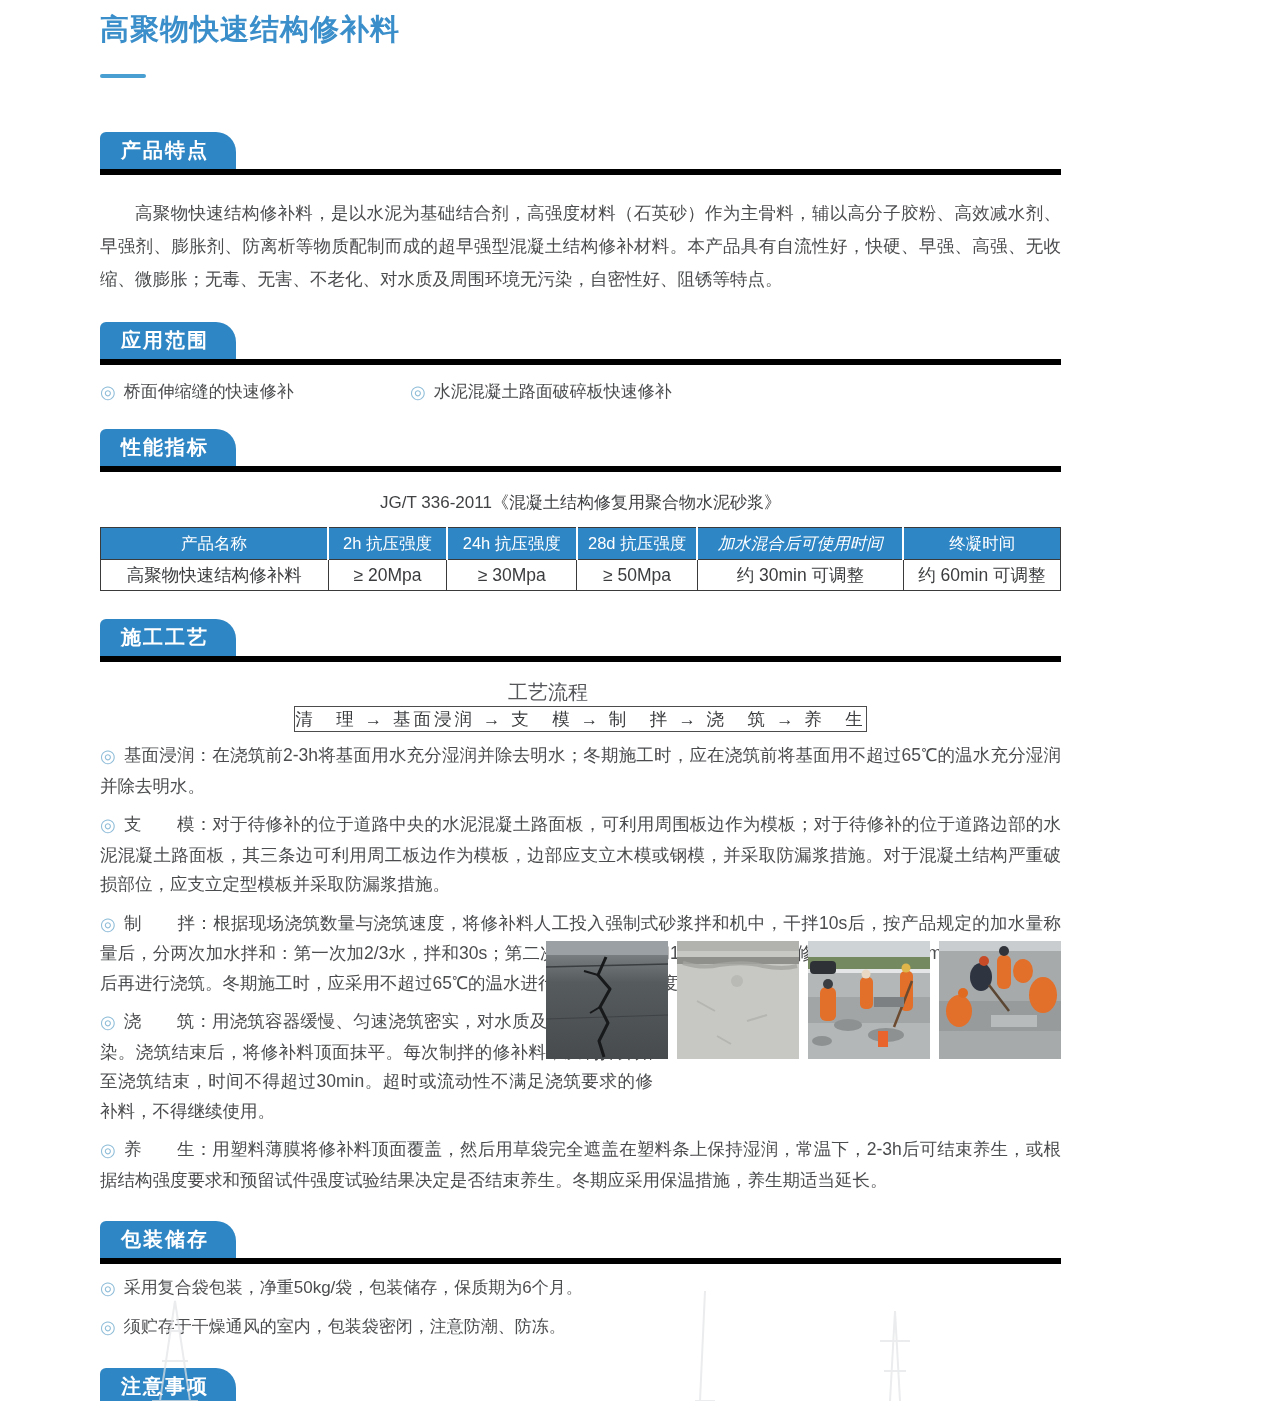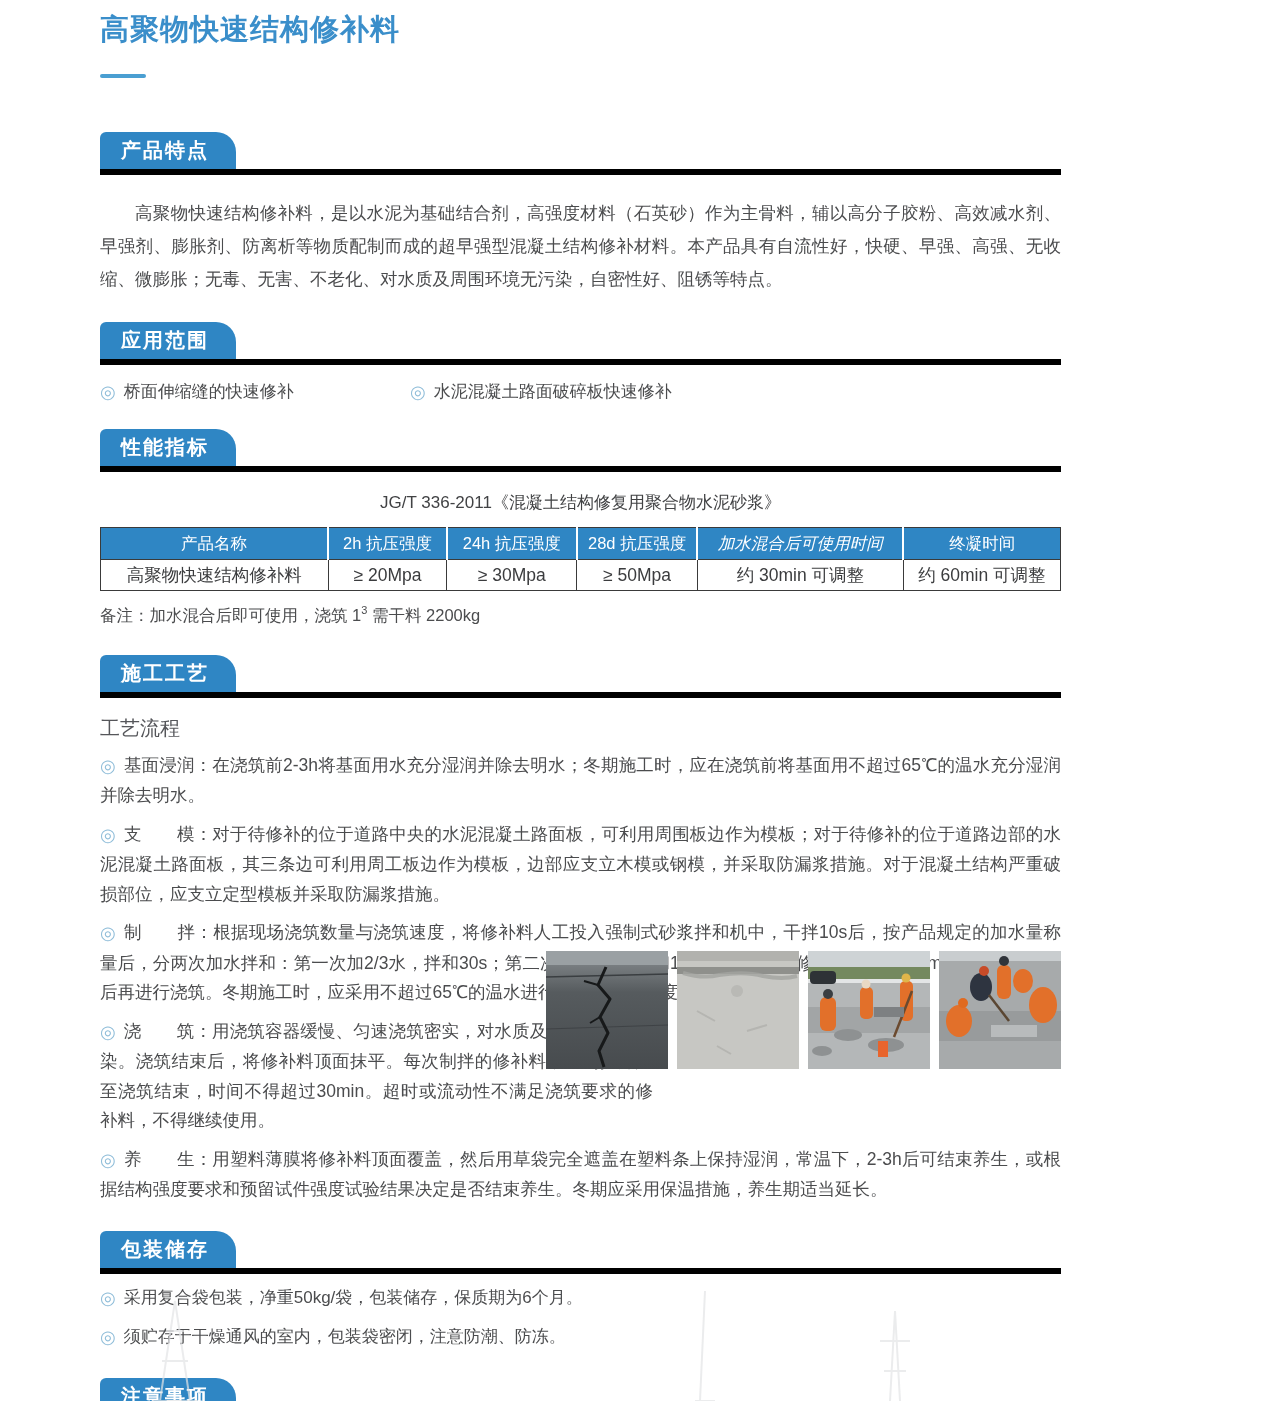--- a/index.html
+++ b/index.html
@@ -36,21 +36,21 @@
   table.perf th:first-child { border-left:none; }
   table.perf { border:1px solid #3a3a3a; }
   table.perf td {
     border:1px solid #3a3a3a; height:30px; text-align:center;
     font-size:17.5px; color:#3b3c3e; padding:0 2px;
   }
   .col1{width:24%;} .col2{width:12.2%;} .col3{width:13.4%;margin-top:27px;} .col4{width:12.4%;} .col5{width:21.6%;font-style:italic;} .col6{width:16.4%;}
   .note-line { margin-top:13px; font-size:16.5px; color:#4b4c4e; }
   .note-line sup { font-size:11px; }
 
-  .flow-row { display:flex; align-items:center; margin-top:17px; }
+  .flow-row { display:flex; align-items:center; margin-top:17px;flex-direction:column; }
   .flow-label { font-size:20px; color:#55565a; white-space:nowrap; width:145px; flex:none; }
   .flow-box {
     flex:1; border:1px solid #4c4c4c; height:32px; display:flex;
     align-items:center; justify-content:center; font-size:17.5px;
     color:#3b3c3e; letter-spacing:3px;
   }
 
   .steps { position:relative; margin-top:5px; }
   .step { margin:9px 0 0; font-size:17.5px; line-height:29.5px; text-align:justify; }
   .step.narrow { width:553px; }
@@ -111,29 +111,29 @@
       <tr>
         <td>高聚物快速结构修补料</td>
         <td>≥ 20Mpa</td>
         <td>≥ 30Mpa</td>
         <td>≥ 50Mpa</td>
         <td>约 30min 可调整</td>
         <td>约 60min 可调整</td>
       </tr>
     </tbody>
       </table>
-    <div class="note-line"><span>备注：加水混合后即可使用，浇筑 1</span><sup>3</sup><span> 需干料 2200kg</span></div>
   </section>
 
   <section class="sec" style="margin-top:28px;">
     <div class="sec-head">
       <span class="tab"><span>施工工艺</span></span>
     </div>
     <div class="flow-row">
       <span class="flow-label">工艺流程</span>
+      <div class="flow-box">清　理 → 基面浸润 → 支　模 → 制　拌 → 浇　筑 → 养　生</div>
     </div>
     <div class="steps">
       <p class="step"><span class="bullet">◎</span><span>基面浸润：</span><span>在浇筑前2-3h将基面用水充分湿润并除去明水；冬期施工时，应在浇筑前将基面用不超过65℃的温水充分湿润并除去明水。</span></p>
       <p class="step"><span class="bullet">◎</span><span>支　　模：</span><span>对于待修补的位于道路中央的水泥混凝土路面板，可利用周围板边作为模板；对于待修补的位于道路边部的水泥混凝土路面板，其三条边可利用周工板边作为模板，边部应支立木模或钢模，并采取防漏浆措施。对于混凝土结构严重破损部位，应支立定型模板并采取防漏浆措施。</span></p>
       <p class="step"><span class="bullet">◎</span><span>制　　拌：</span><span>根据现场浇筑数量与浇筑速度，将修补料人工投入强制式砂浆拌和机中，干拌10s后，按产品规定的加水量称量后，分两次加水拌和：第一次加2/3水，拌和30s；第二次加1/3水，拌和150s。拌和后，修补料应静置2-3min，待气泡消失后再进行浇筑。冬期施工时，应采用不超过65℃的温水进行拌和，浇筑温度应在10℃以上。</span></p>
       <p class="step narrow"><span class="bullet">◎</span><span>浇　　筑：</span><span>用浇筑容器缓慢、匀速浇筑密实，对水质及周围环境无污染。浇筑结束后，将修补料顶面抹平。每次制拌的修补料，从制拌开始至浇筑结束，时间不得超过30min。超时或流动性不满足浇筑要求的修补料，不得继续使用。</span></p>
       <p class="step"><span class="bullet">◎</span><span>养　　生：</span><span>用塑料薄膜将修补料顶面覆盖，然后用草袋完全遮盖在塑料条上保持湿润，常温下，2-3h后可结束养生，或根据结构强度要求和预留试件强度试验结果决定是否结束养生。冬期应采用保温措施，养生期适当延长。</span></p>
 
       <div class="photos">
         <div class="photo">

